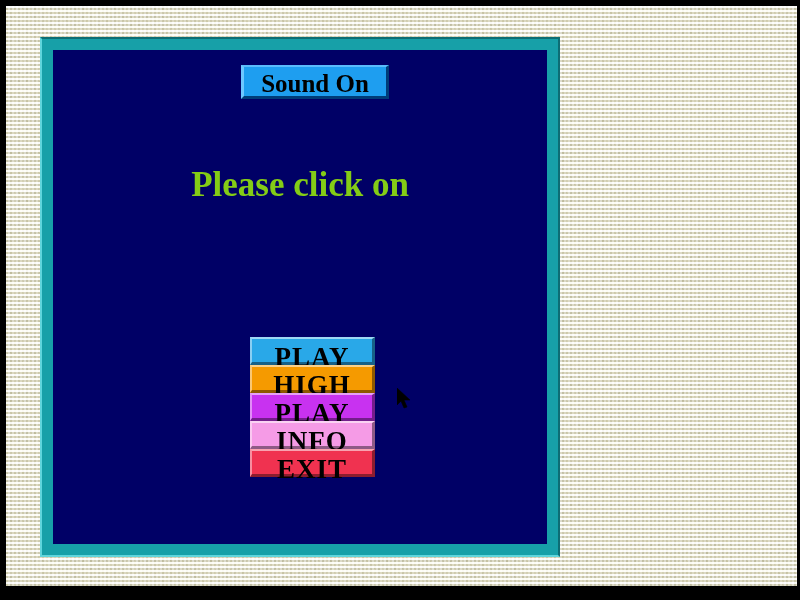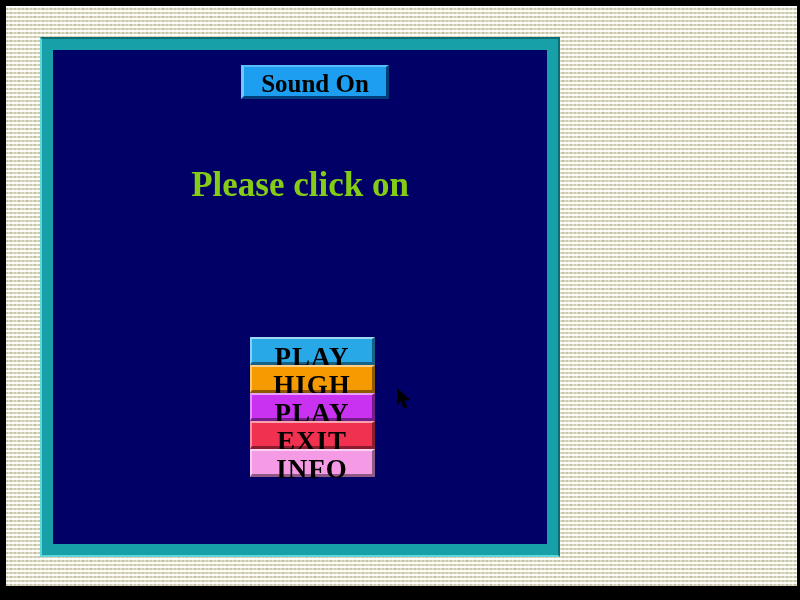--- a/index.html
+++ b/index.html
@@ -156,22 +156,22 @@
       <div id="sound-toggle" style="background: rgb(30, 158, 240); color: rgb(0, 0, 0);">Sound On</div>
 
       <div id="message" style="color: #84cc16;">
         <span class="msg-line">Please click on</span>
       </div>
 
       <div id="menu-stack">
           <div class="menu-button" style="background: rgb(41, 168, 232);">PLAY</div>
           <div class="menu-button" style="background: rgb(245, 154, 0);">HIGH</div>
           <div class="menu-button" style="background: rgb(200, 50, 240);">PLAY</div>
+          <div class="menu-button" style="background: rgb(245, 155, 230);">INFO</div>
           <div class="menu-button" style="background: rgb(240, 50, 80);">EXIT</div>
-          <div class="menu-button" style="background: rgb(245, 155, 230);">INFO</div>
         </div>
 
       <svg id="cursor" viewBox="0 0 14 22" style="left: 344px; top: 338px;">
         <polygon points="0,0 0,17 4,13 7,20 10,19 7,12 13,12" fill="#000000" stroke="#000000" stroke-width="0.6"></polygon>
       </svg>
 
     </div>
   </div>
 </div>
 

